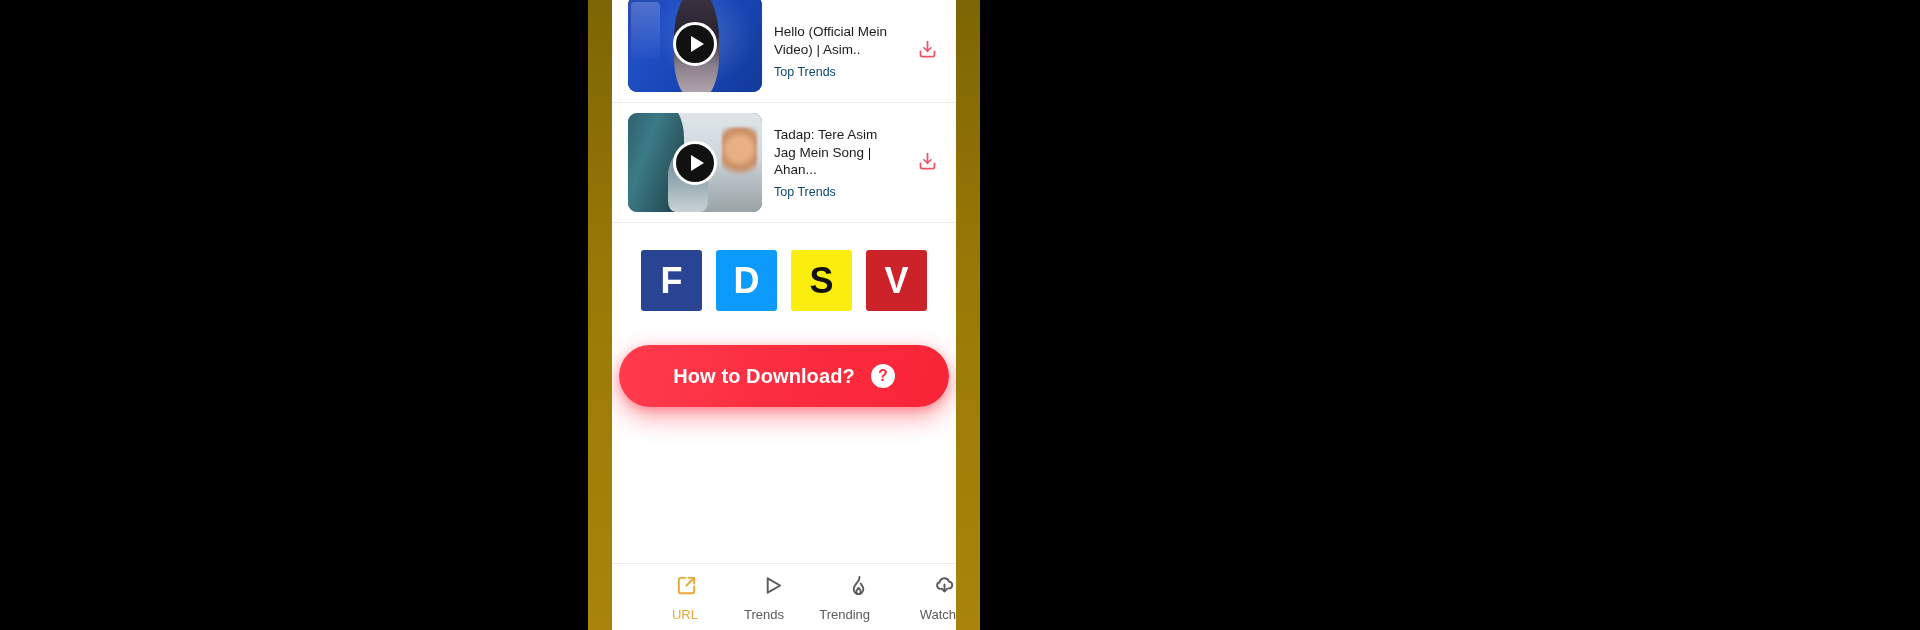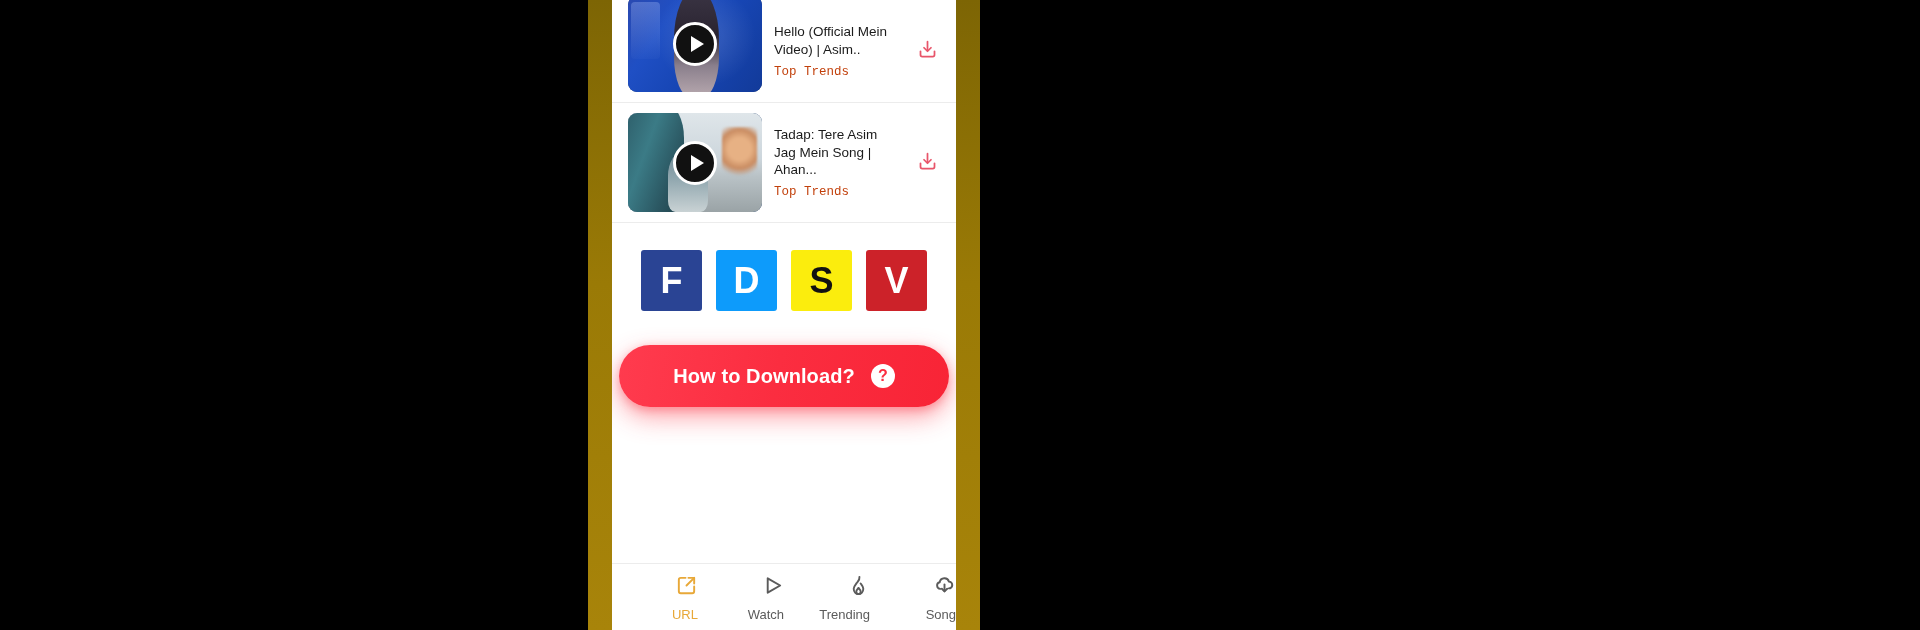--- a/index.html
+++ b/index.html
@@ -157,22 +157,21 @@
   }
   .video-title {
     font-size: 13.5px;
     line-height: 1.32;
     color: #1b1b1b;
     font-weight: 400;
   }
   .video-sub {
     margin-top: 6px;
     font-size: 12.5px;
-    color: #c2410c;
-    font-family: Liberation Mono, monospace;
+    color: #0c4a6e;
   }
 
   .dl-btn {
     flex: 0 0 auto;
     width: 30px; height: 30px;
     display: flex;
     align-items: center;
     justify-content: center;
     background: none;
     border: none;
@@ -367,40 +366,40 @@
         </span>
         <span class="nav-label">URL</span>
       </div>
 
       <div class="nav-item">
         <span class="nav-icon">
           <svg width="23" height="23" viewBox="0 0 24 24" fill="none" stroke="currentColor" stroke-width="2" stroke-linecap="round" stroke-linejoin="round">
             <path d="M7 4.5v15l13-7.5z"></path>
           </svg>
         </span>
-        <span class="nav-label">Watch</span>
+        <span class="nav-label">Trends</span>
       </div>
 
       <div class="nav-item">
         <span class="nav-icon">
           <svg width="23" height="23" viewBox="0 0 24 24" fill="none" stroke="currentColor" stroke-width="2" stroke-linecap="round" stroke-linejoin="round">
             <path d="M13 3c.5 3-1.5 4.5-3 6.5C8.3 11.7 7 13.3 7 15.5 7 18.5 9.2 21 12 21s5-2.5 5-5.5c0-2.4-1.6-4-2.8-5.6"></path>
             <path d="M12 21c-1.3 0-2.3-1.2-2.3-2.7 0-1.6 1.3-2.3 2.3-3.8 1 1.5 2.3 2.2 2.3 3.8 0 1.5-1 2.7-2.3 2.7z"></path>
           </svg>
         </span>
         <span class="nav-label">Trending</span>
       </div>
 
       <div class="nav-item">
         <span class="nav-icon">
           <svg width="23" height="23" viewBox="0 0 24 24" fill="none" stroke="currentColor" stroke-width="2" stroke-linecap="round" stroke-linejoin="round">
             <path d="M7.5 15.5A3.5 3.5 0 0 1 7 8.6a5 5 0 0 1 9.7-.6 3.5 3.5 0 0 1-.2 7"></path>
             <path d="M12 11v7"></path>
             <path d="M9.2 15.4L12 18.2l2.8-2.8"></path>
           </svg>
         </span>
-        <span class="nav-label">Song</span>
+        <span class="nav-label">Watch</span>
       </div>
 
     </div>
 
   </div>
 </div>
 
 </body></html>

